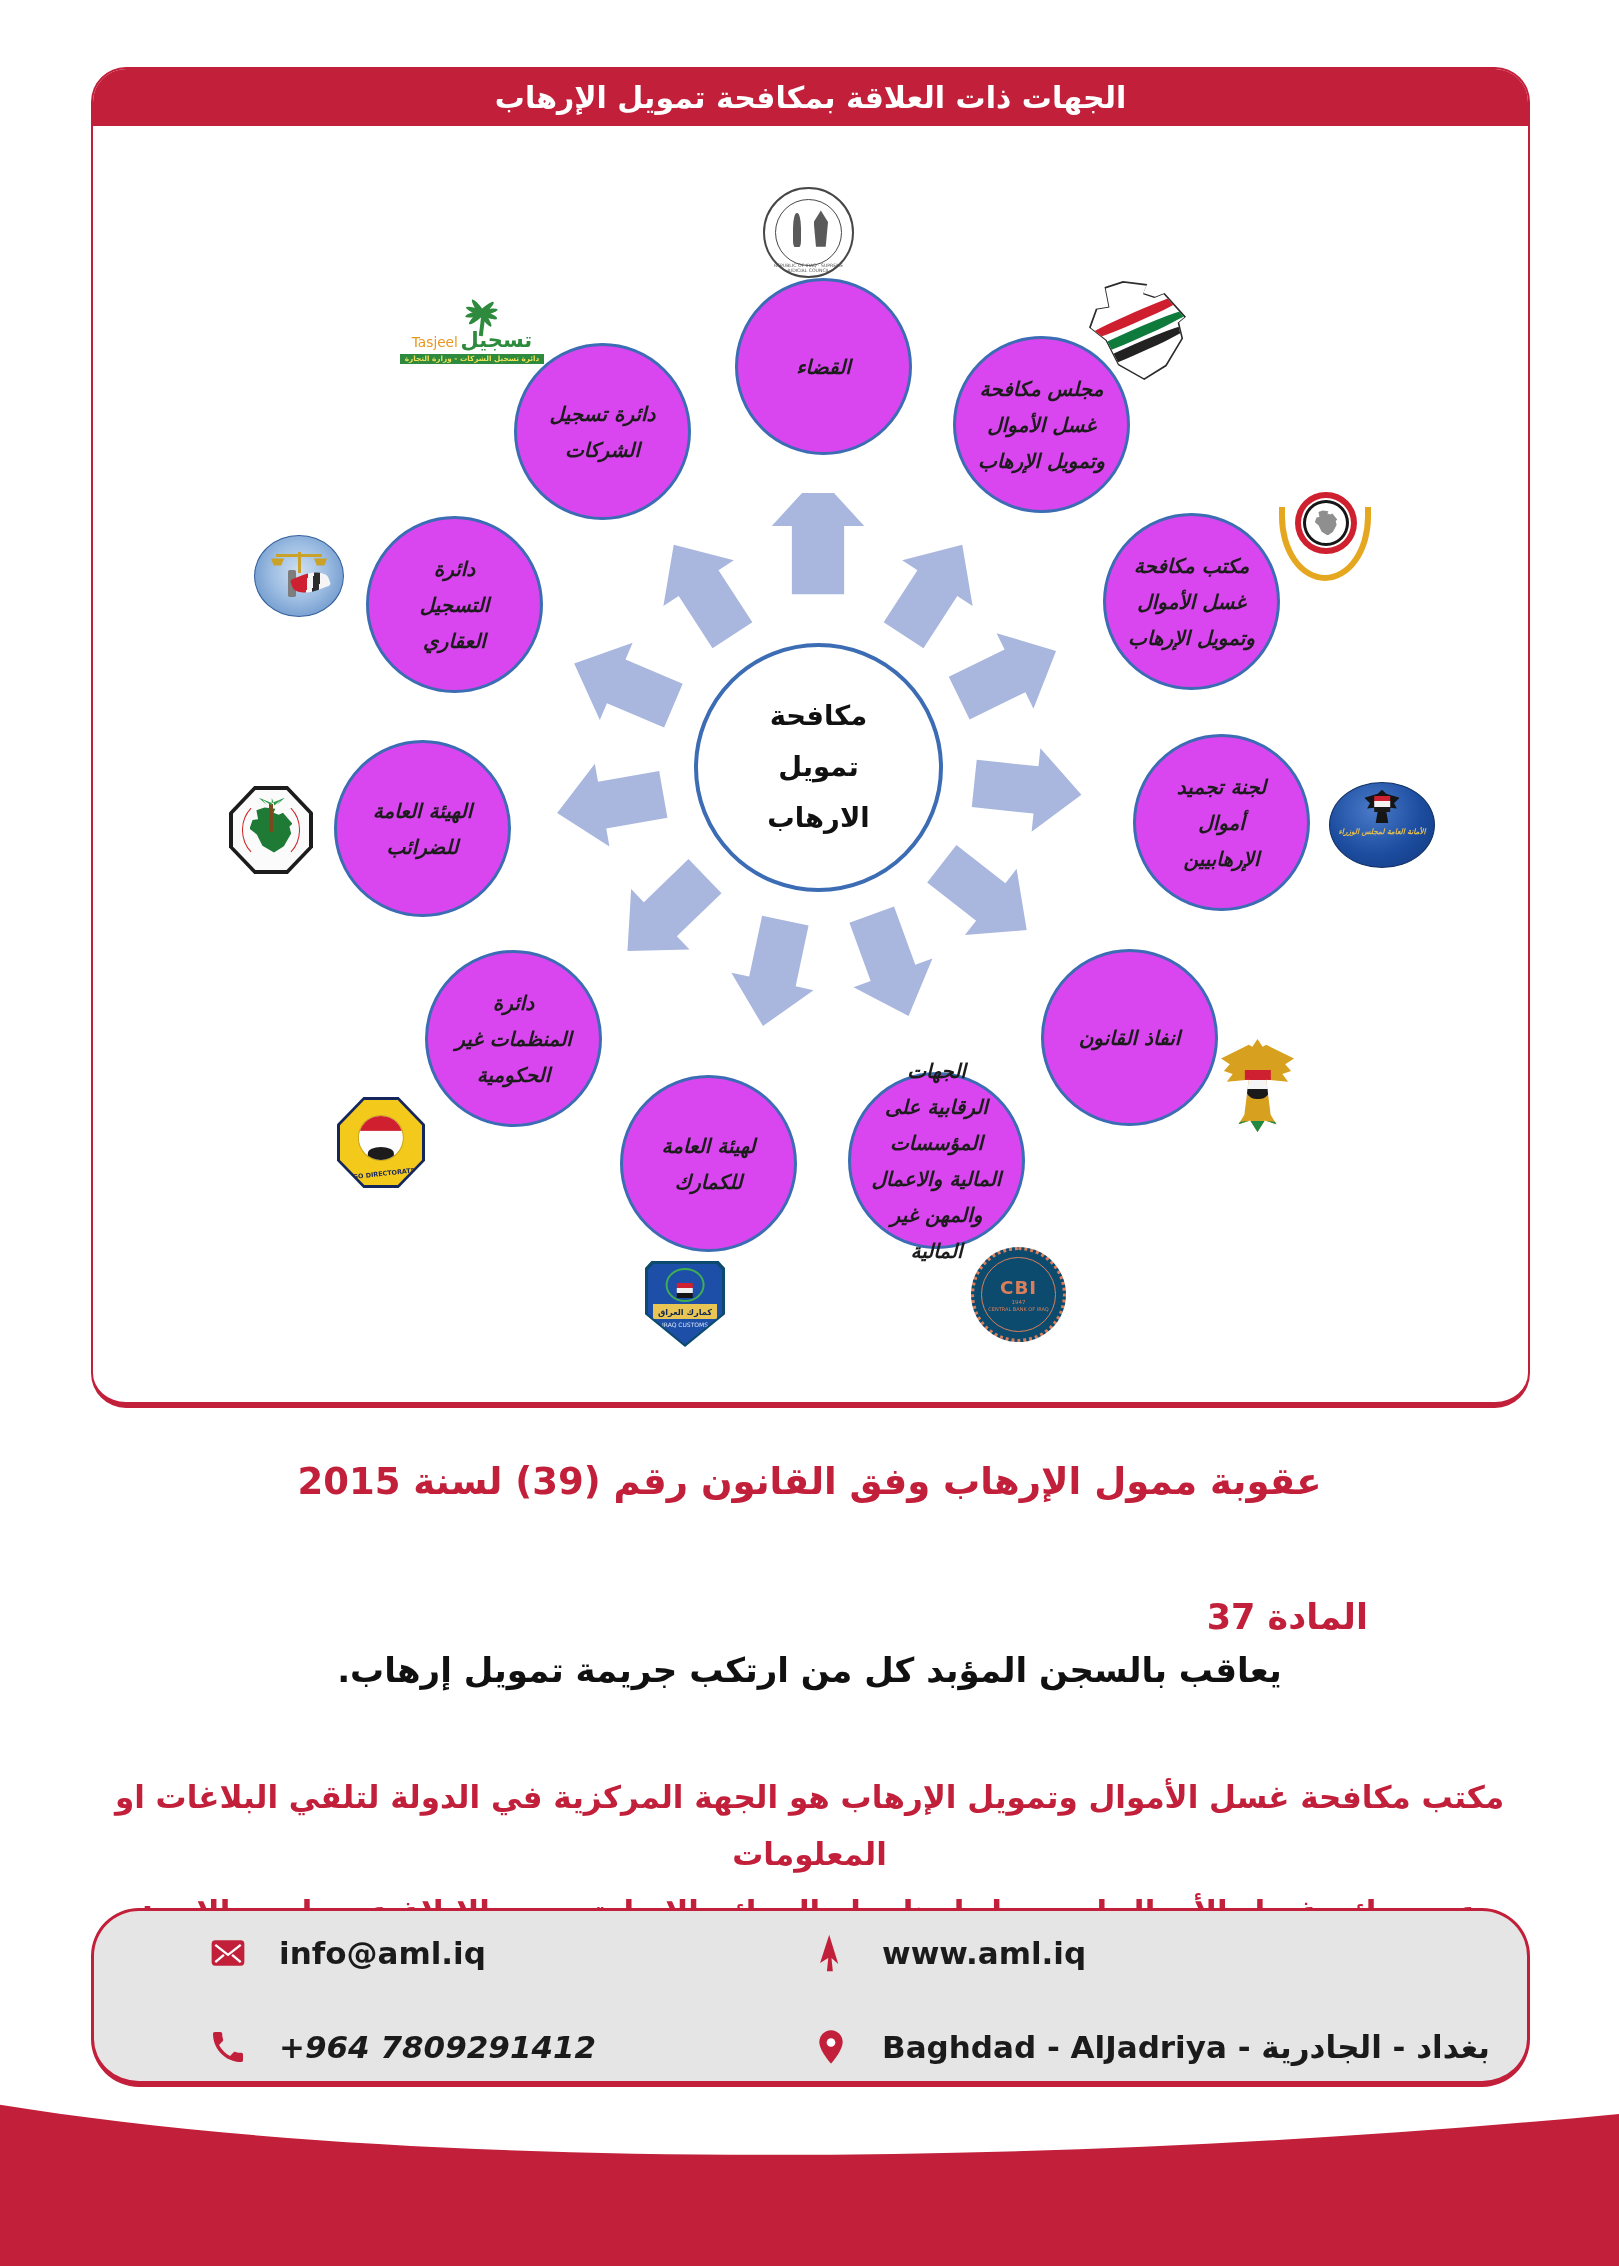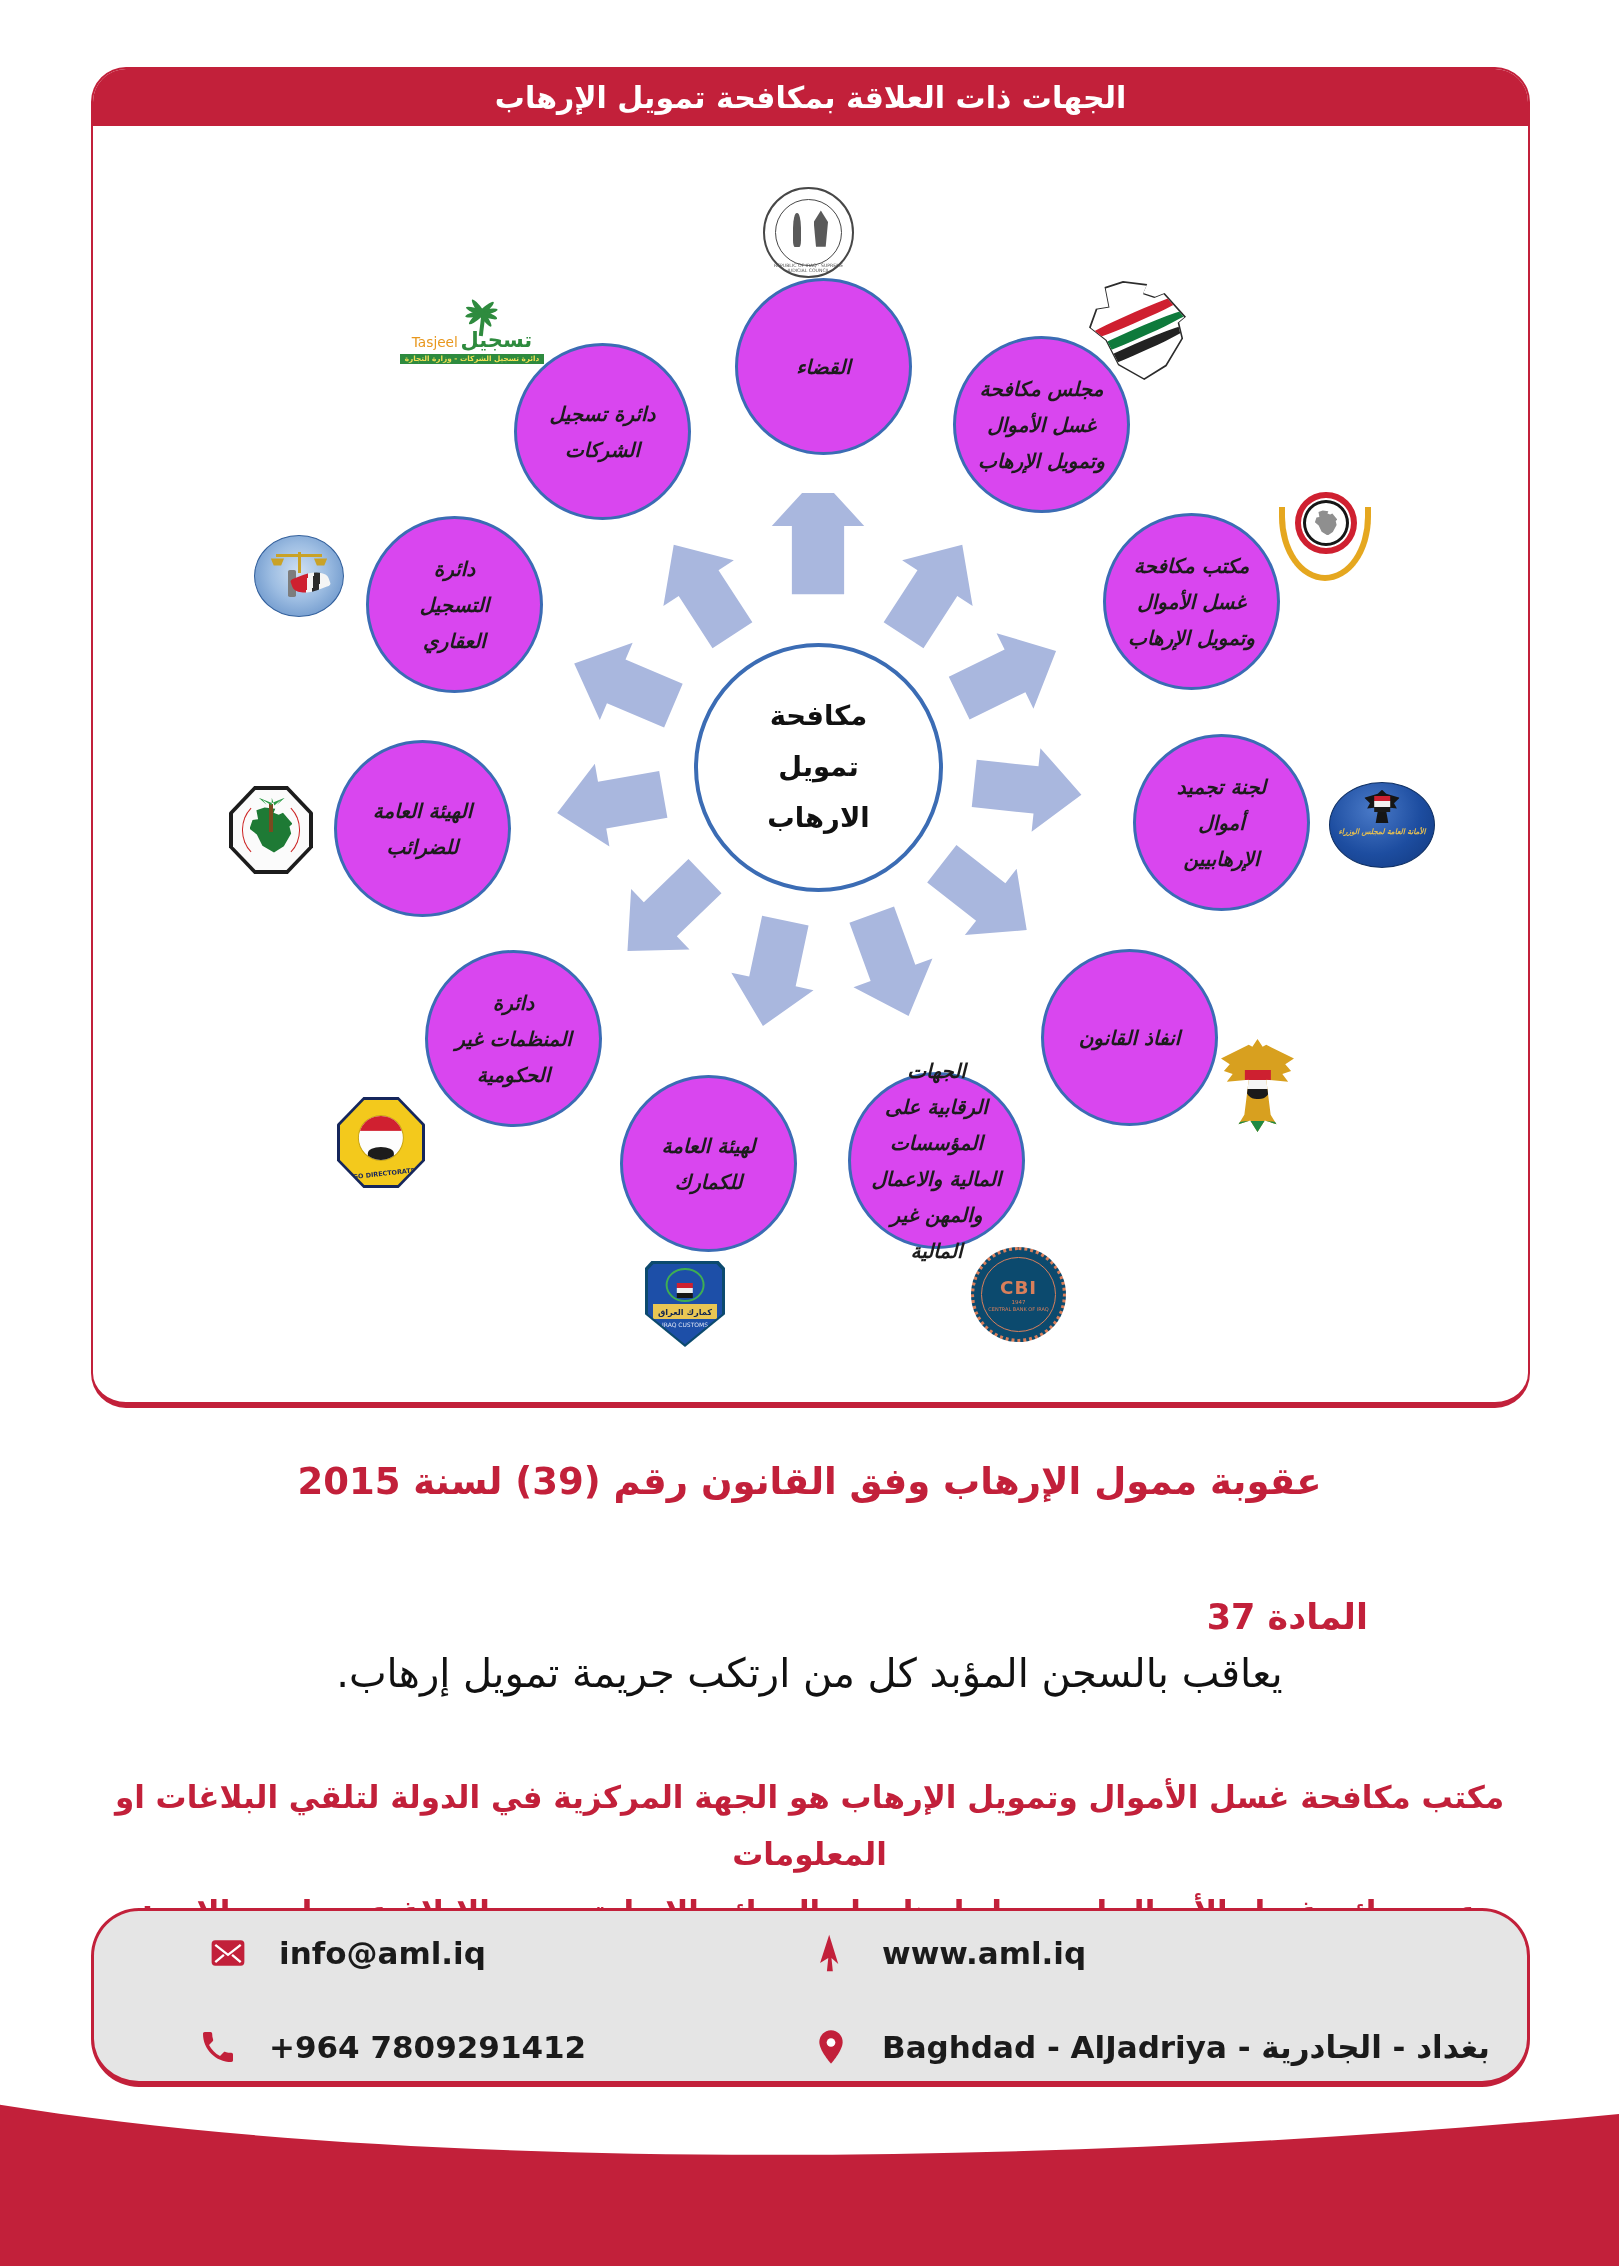--- a/index.html
+++ b/index.html
@@ -128,33 +128,33 @@
   .tas-leaf.a{transform:rotate(-42deg);}.tas-leaf.b{transform:rotate(-12deg);}
   .tas-leaf.c{transform:rotate(20deg);}.tas-leaf.d{transform:rotate(55deg);}
   .tas-row{display:flex;align-items:baseline;gap:2.7px;margin-top:-7.3px;}
   .tas-en{color:#e8971d;font-weight:400;font-size:13.7px;}
   .tas-ar{color:#2e8b3e;font-weight:700;font-size:21px;}
   .tas-band{margin-top:1.8px;background:#2e8b3e;color:#f3df56;font-size:7.3px;font-weight:700;padding:0.9px 4.6px;white-space:nowrap;}
 
   
   .penalty-title{position:absolute;left:0;right:0;top:1460px;text-align:center;color:var(--red);font-size:37px;font-weight:700;}
   .penalty-article{position:absolute;right:251px;top:1597px;color:var(--red);font-size:35px;font-weight:700;}
-  .penalty-text{position:absolute;left:0;right:0;top:1650px;text-align:center;color:#111;font-size:40px;font-weight:400;}
+  .penalty-text{position:absolute;left:0;right:0;top:1650px;text-align:center;color:#111;font-size:34px;font-weight:700;}
   .report-note{position:absolute;left:55px;right:55px;top:1769px;text-align:center;color:var(--red);
     font-size:31px;font-weight:700;line-height:1.85;white-space:pre-line;}
 
   
   .contact-box{position:absolute;left:91px;top:1908px;width:1439px;height:179px;background:#e5e5e5;
     border:3.7px solid var(--red);border-bottom-width:6.4px;border-radius:48px;}
   .contact-item{position:absolute;display:flex;align-items:center;gap:31px;height:51px;}
   .contact-item svg{width:40px;height:40px;flex:0 0 auto;}
   .contact-item .ctext{font-size:31px;font-weight:700;color:#1b1b1b;white-space:nowrap;}
   .ci-email{left:114px;top:16.4px;}
   .ci-web{left:717px;top:16.4px;}
-  .ci-phone{left:104px;top:110px;}
+  .ci-phone{left:114px;top:110px;font-style:italic;}
   .ci-addr{left:717px;top:110px;}
 
   
   .footer-wave{position:absolute;left:0;top:2092px;width:1619px;height:174px;display:block;}
 </style>
 </head>
 <body>
 
 <div class="page">
 

